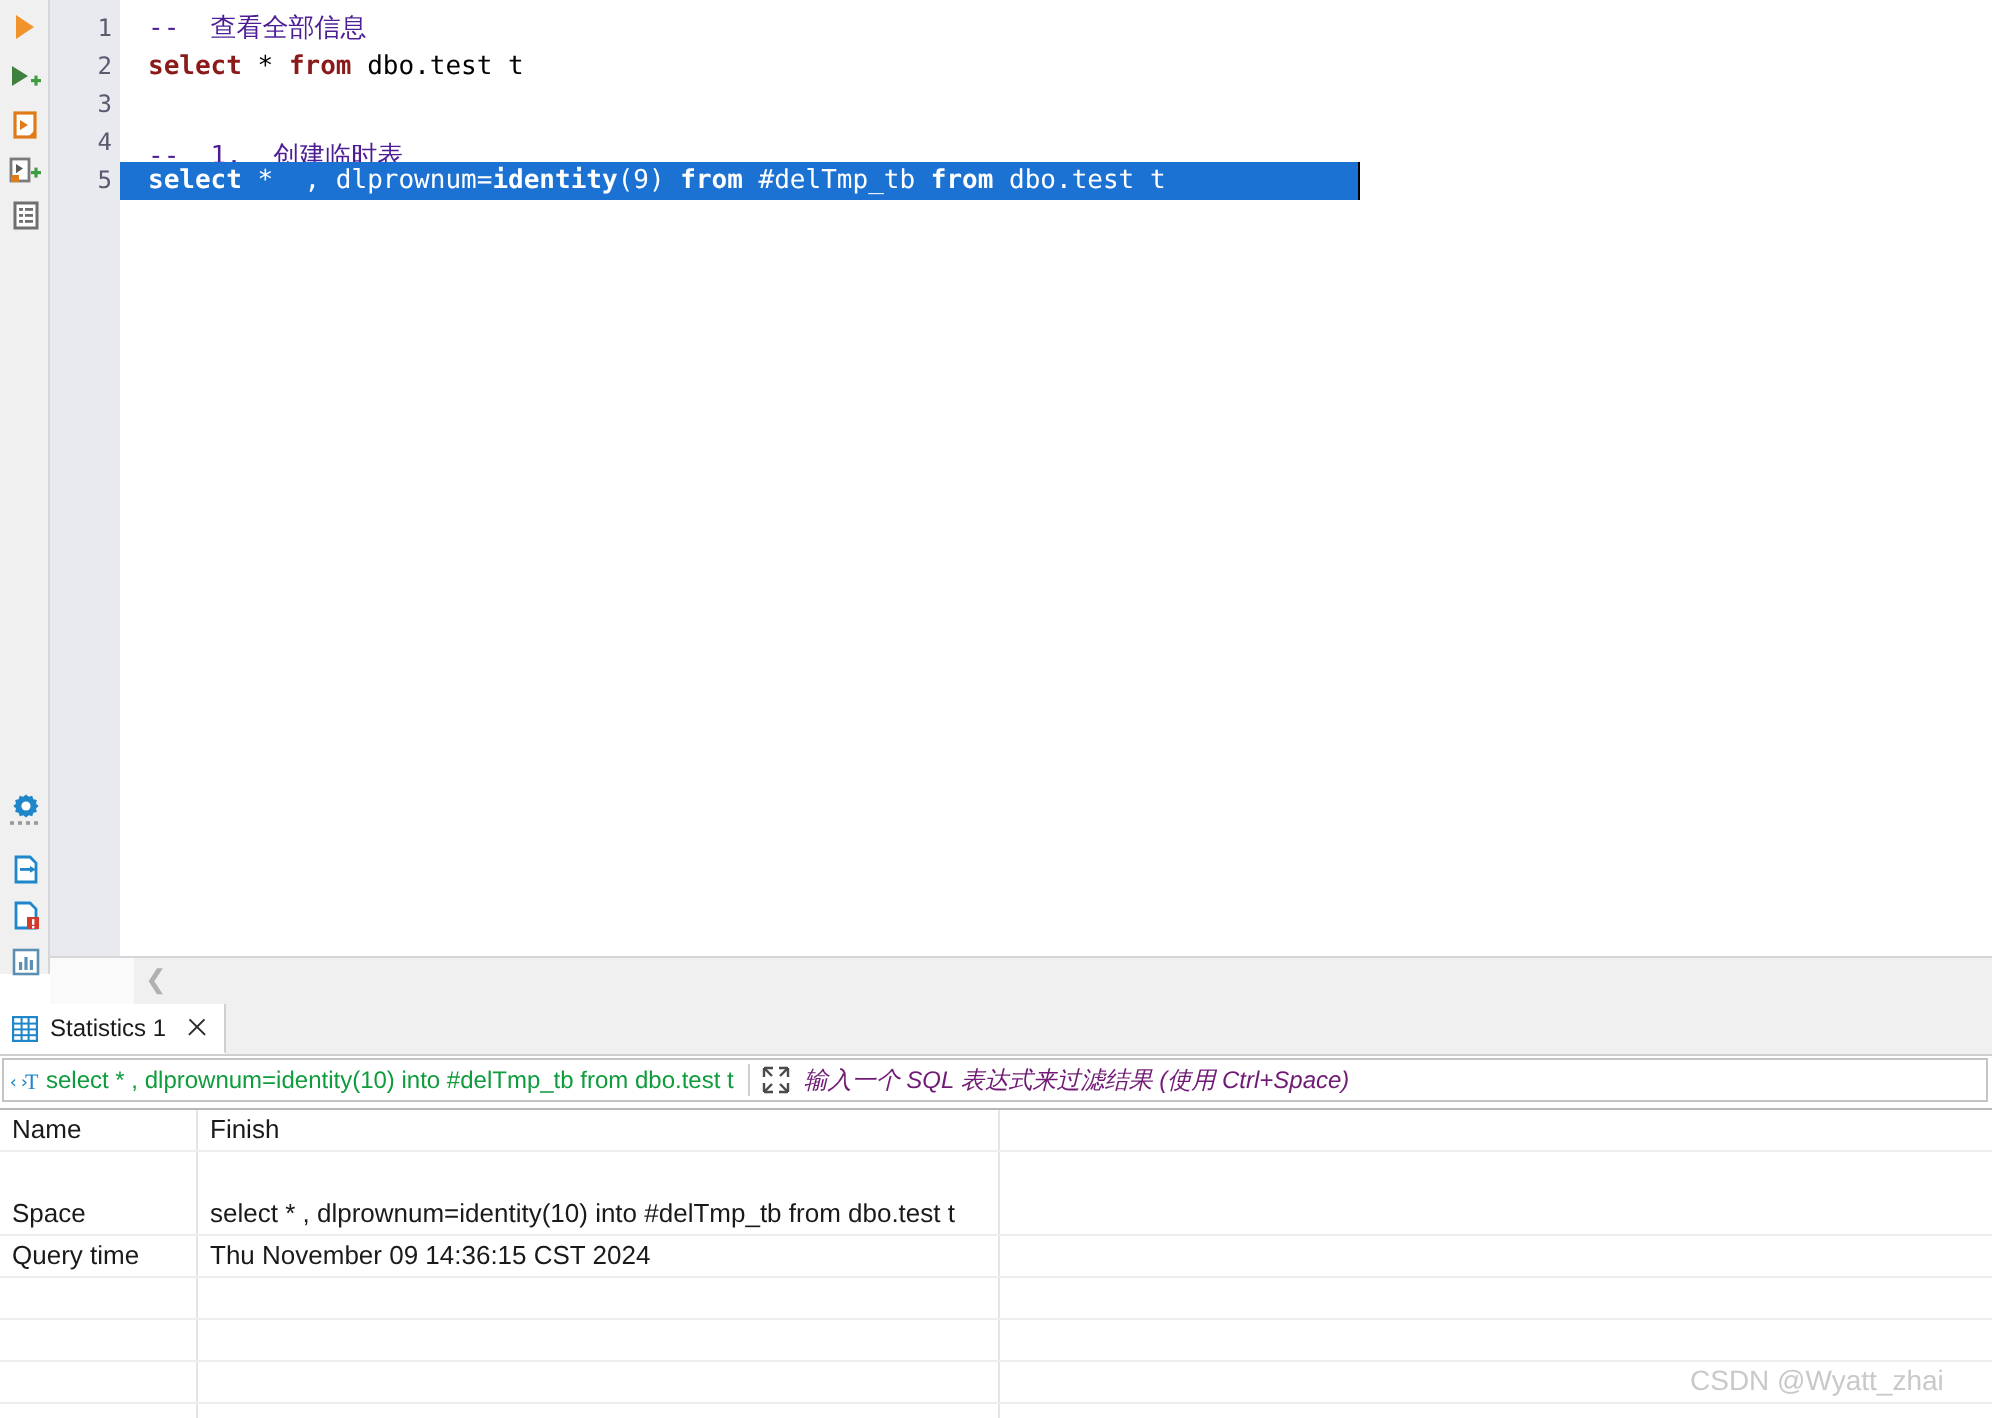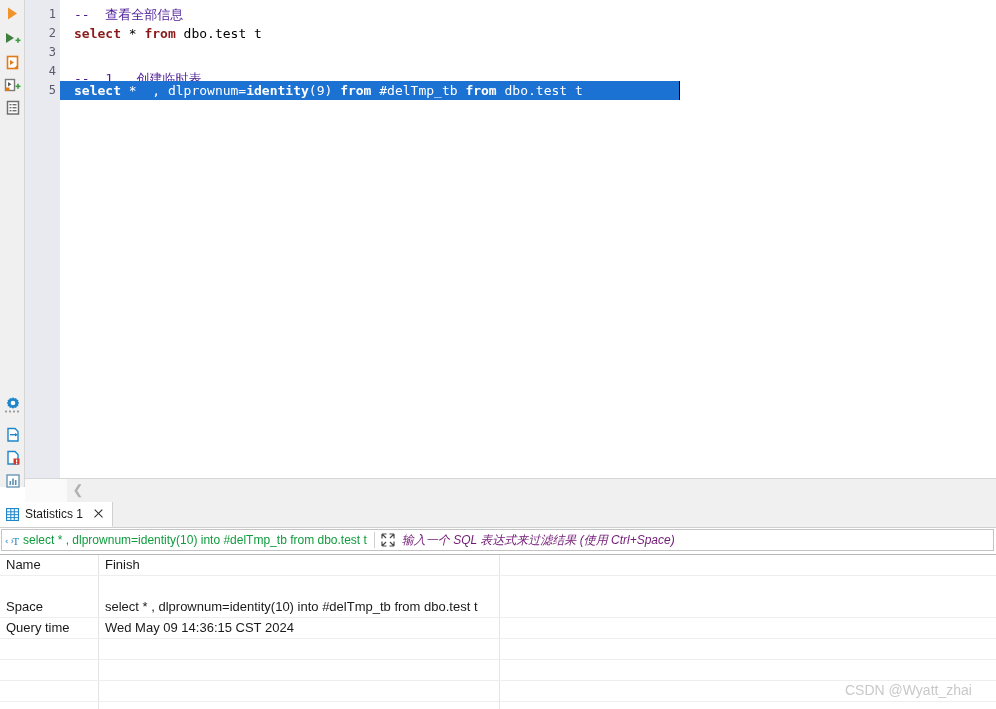--- a/index.html
+++ b/index.html
@@ -415,21 +415,21 @@
       <div class="grow" style="top:0px">
         <div class="gcell c-name">Name</div>
         <div class="gcell c-value">Finish</div>
       </div>
       <div class="grow" style="top:42px">
         <div class="gcell c-name">Space</div>
         <div class="gcell c-value">select * , dlprownum=identity(10) into #delTmp_tb from dbo.test t</div>
       </div>
       <div class="grow" style="top:63px">
         <div class="gcell c-name">Query time</div>
-        <div class="gcell c-value">Wed May 09 14:36:15 CST 2024</div>
+        <div class="gcell c-value">Thu November 09 14:36:15 CST 2024</div>
       </div>
       <div class="grow" style="top:84px">
         <div class="gcell c-name"></div>
         <div class="gcell c-value"></div>
       </div>
       <div class="grow" style="top:105px">
         <div class="gcell c-name"></div>
         <div class="gcell c-value"></div>
       </div>
       <div class="grow" style="top:126px">

